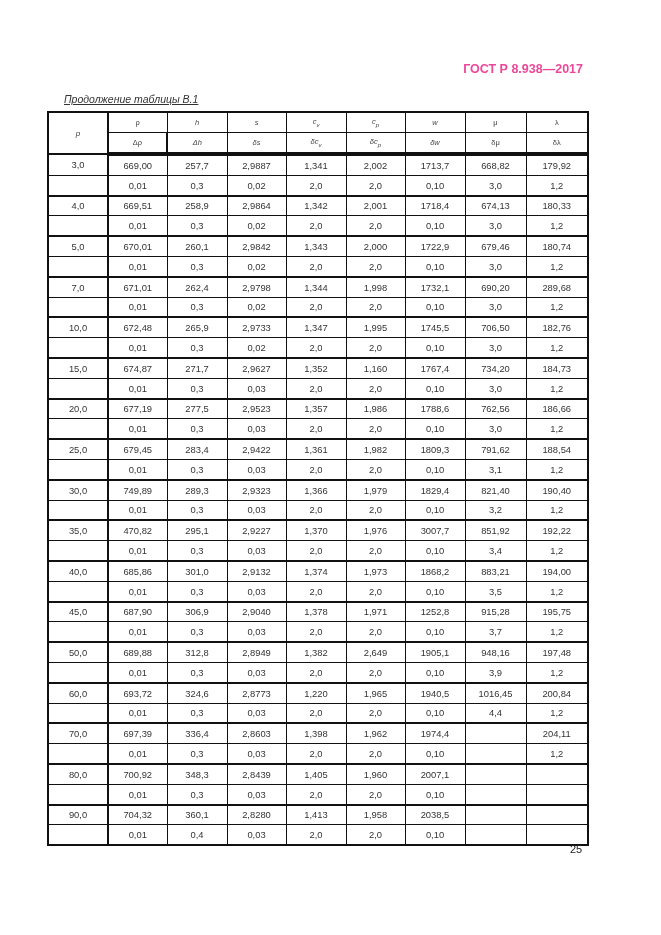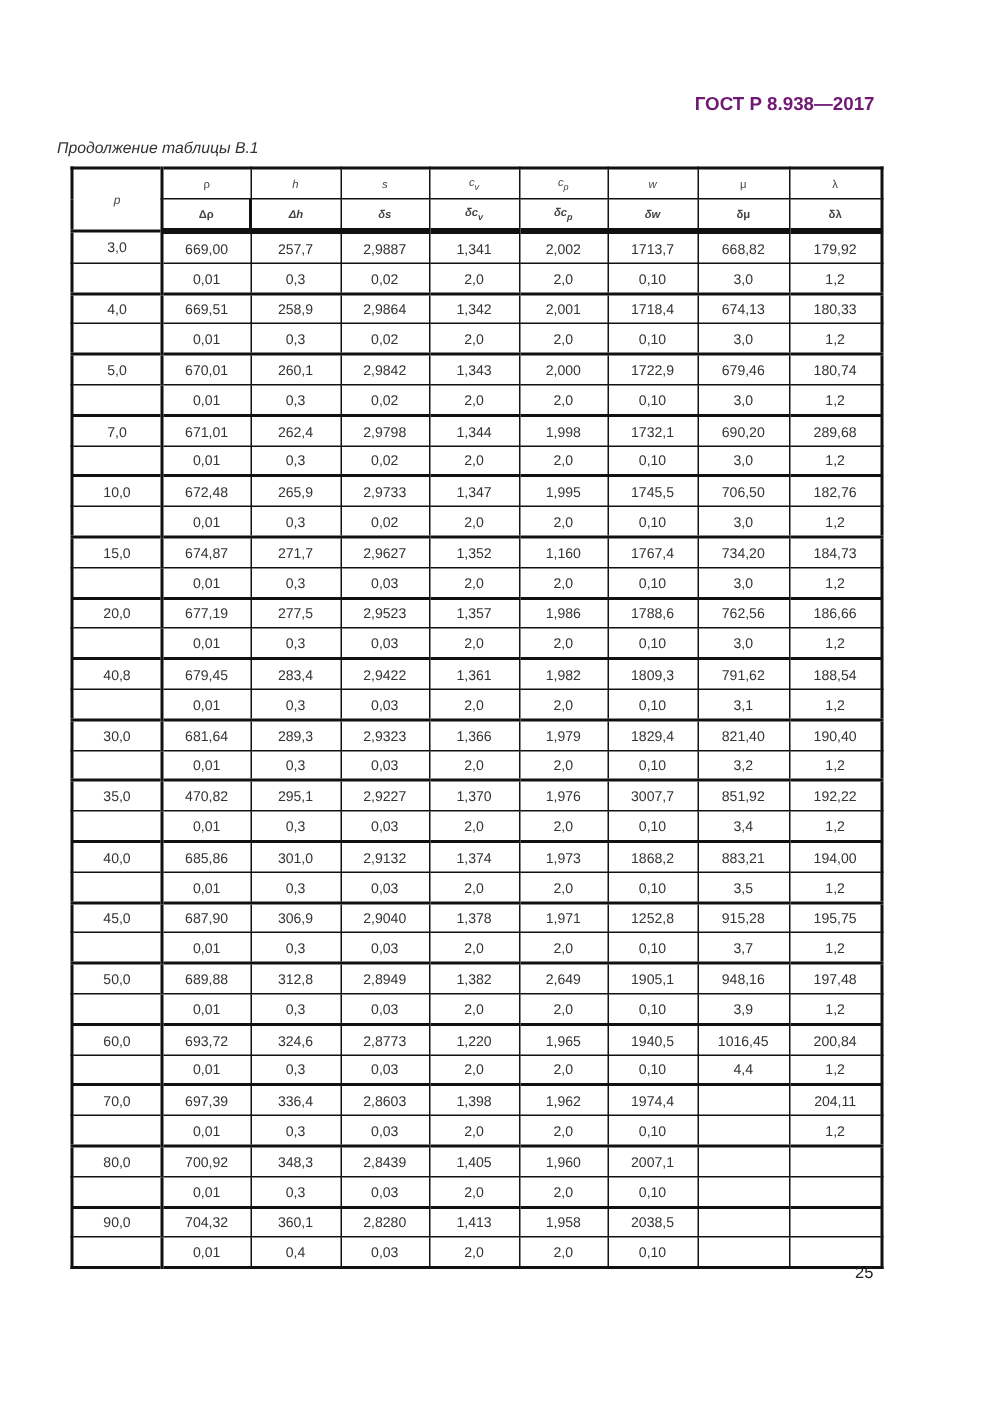--- a/index.html
+++ b/index.html
@@ -1,24 +1,24 @@
 <!DOCTYPE html>
 <html><head>
 <meta charset="utf-8">
 <style>
   html, body { margin:0; padding:0; background:#fff; }
   body { width:661px; height:935px; position:relative; overflow:hidden; font-family:"Liberation Sans", sans-serif; color:#222; }
-  .doc-code { position:absolute; right:78px; top:62px; font-weight:bold; font-size:12.5px; color:#701a75; }
-  .caption { position:absolute; left:38px; top:93px; font-style:italic; font-size:10.5px; color:#333; }
+  .doc-code { position:absolute; right:78px; top:62px; font-weight:bold; font-size:12.5px; color:#ec4899; }
+  .caption { position:absolute; left:64px; top:93px; font-style:italic; font-size:10.5px; color:#333;text-decoration:underline; }
   table.data { position:absolute; left:47px; top:111px; border-collapse:collapse; width:480px; table-layout:fixed; }
   table.data td, table.data th { border:1px solid #111; text-align:center; padding:0; font-size:9.4px; font-weight:normal; height:18.8px; color:#333; white-space:nowrap; }
   table.data th { font-size:7.5px; height:19px; color:#444; }
   table.data th.italic { font-style:italic; }
   table.data th.psym { font-style:italic; font-size:8px; }
-  table.data thead tr:last-child th { border-bottom:4px solid #111;font-weight:bold; }
+  table.data thead tr:last-child th { border-bottom:4px solid #111; }
   table.data { border:2px solid #111; }
   table.data tr.val td { border-top:2px solid #111; }
   table.data td:first-child, table.data th:first-child { border-right:2px solid #111; }
   .page-num { position:absolute; left:570px; top:843px; font-size:11px; color:#222;text-align:right; }
   sub { font-size:6px; }
 </style>
 </head>
 <body>
 
 <div class="doc-code">ГОСТ Р 8.938—2017</div>
@@ -208,21 +208,21 @@
         <td>0,01</td>
         <td>0,3</td>
         <td>0,03</td>
         <td>2,0</td>
         <td>2,0</td>
         <td>0,10</td>
         <td>3,0</td>
         <td>1,2</td>
       </tr>
       <tr class="val">
-        <td>40,8</td>
+        <td>25,0</td>
         <td>679,45</td>
         <td>283,4</td>
         <td>2,9422</td>
         <td>1,361</td>
         <td>1,982</td>
         <td>1809,3</td>
         <td>791,62</td>
         <td>188,54</td>
       </tr>
       <tr>
@@ -231,21 +231,21 @@
         <td>0,3</td>
         <td>0,03</td>
         <td>2,0</td>
         <td>2,0</td>
         <td>0,10</td>
         <td>3,1</td>
         <td>1,2</td>
       </tr>
       <tr class="val">
         <td>30,0</td>
-        <td>681,64</td>
+        <td>749,89</td>
         <td>289,3</td>
         <td>2,9323</td>
         <td>1,366</td>
         <td>1,979</td>
         <td>1829,4</td>
         <td>821,40</td>
         <td>190,40</td>
       </tr>
       <tr>
         <td></td>

